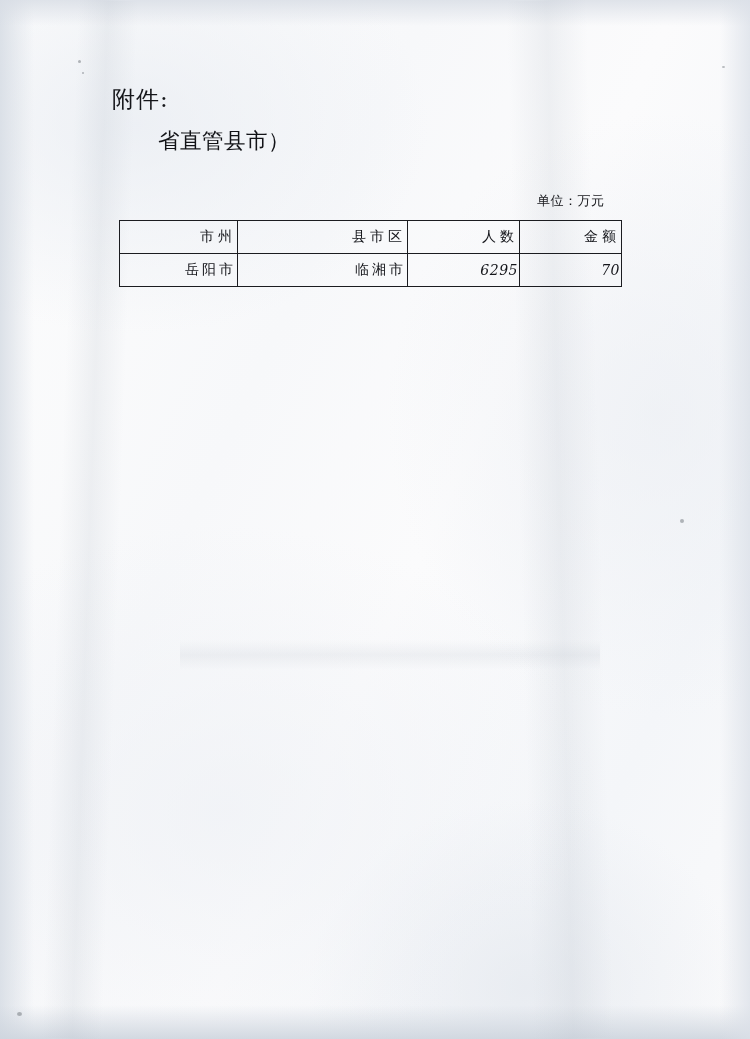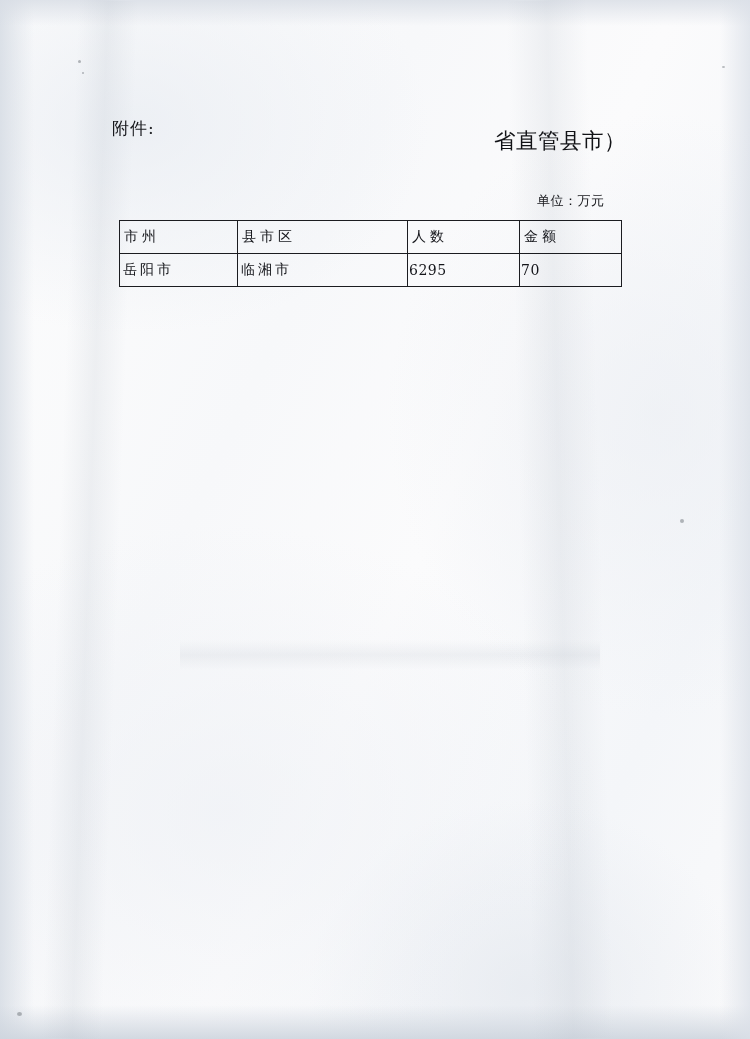--- a/index.html
+++ b/index.html
@@ -71,41 +71,39 @@
   .content {
     position: absolute;
     left: 0; top: 0;
     width: 750px;
     height: 1039px;
   }
   .attachment-label {
     position: absolute;
     left: 112px;
     top: 84px;
-    font-size: 17px;
+    font-size: 23px;
     letter-spacing: 1px;
     color: #15161a;
     font-family: "DejaVu Serif", "Liberation Serif", serif;
-    margin-top: 33px;
   }
   .doc-title {
     position: absolute;
     left: 126px;
     top: 125px;
     width: 500px;
     font-size: 21.5px;
     line-height: 32px;
     color: #121317;
     letter-spacing: 0.5px;
     font-family: "DejaVu Serif", "Liberation Serif", serif;
   }
   .doc-title .line2 {
     display: block;
     padding-left: 32px;
-    text-align: right;
   }
   .unit-note {
     position: absolute;
     left: 537px;
     top: 192px;
     font-size: 13px;
     color: #16171b;
     letter-spacing: 0.5px;
     font-family: "DejaVu Serif", "Liberation Serif", serif;
   }
@@ -114,21 +112,21 @@
     position: absolute;
     left: 119px;
     top: 220px;
     width: 502px;
     border-collapse: collapse;
     table-layout: fixed;
   }
   table.alloc td, table.alloc th {
     border: 1px solid #1b1c20;
     height: 30px;
-    text-align: left;
+    text-align: right;
     vertical-align: middle;
     font-size: 14px;
     color: #14151a;
     font-family: "DejaVu Serif", "Liberation Serif", serif;
     font-weight: normal;
   }
   table.alloc th {
     letter-spacing: 4px;
     padding-left: 4px;
   }
@@ -141,20 +139,21 @@
     letter-spacing: 3px;
     padding-left: 3px;
   }
   td.county {
     letter-spacing: 3px;
     padding-left: 3px;
   }
   td.num {
     letter-spacing: 0.5px;
     font-family: "Liberation Serif", "DejaVu Serif", serif;
+    font-style: italic;
   }
 </style>
 </head>
 <body>
 
 <div id="page">
   <div class="edge-top"></div>
   <div class="edge-bottom"></div>
   <div class="crease c1"></div>
   <div class="crease c2"></div>

